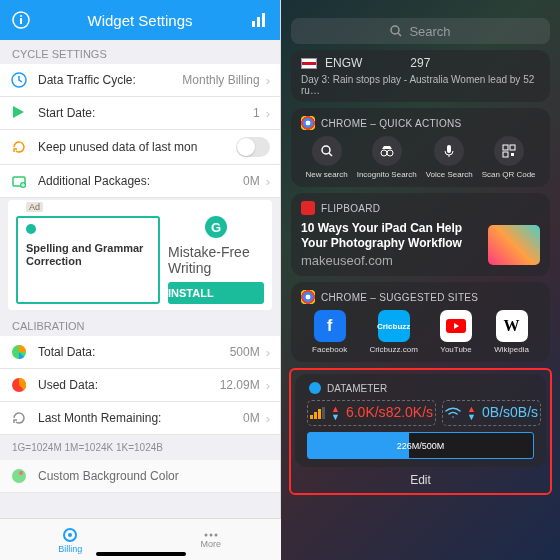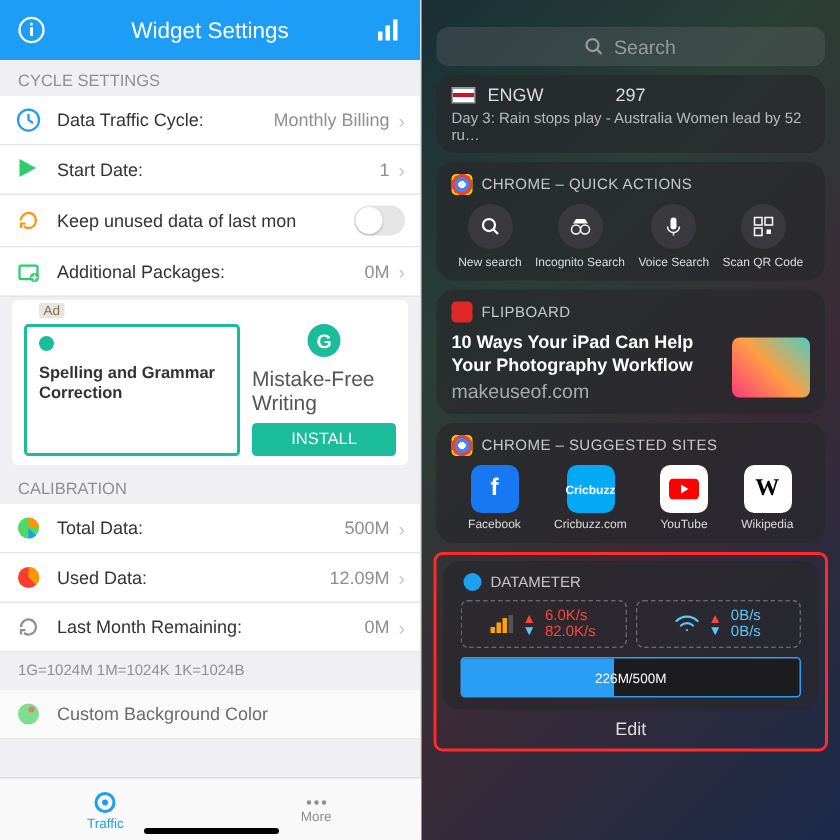--- a/index.html
+++ b/index.html
@@ -19,21 +19,21 @@
 .footnote{font-size:10px;color:#8e8e93;padding:6px 12px;line-height:1.3}
 .adcard{background:#fff;margin:2px 8px;border-radius:4px;padding:6px 8px;position:relative}
 .adtag{position:absolute;top:2px;left:18px;font-size:9px;background:#e5e5e5;color:#8a6d3b;padding:0 3px;border-radius:2px}
 .adinner{display:flex;gap:8px;margin-top:10px}
 .adleft{flex:1;border:2px solid #1abc9c;border-radius:3px;padding:6px 8px}
 .adleft .dot{width:10px;height:10px;border-radius:50%;background:#1abc9c;display:inline-block;margin-bottom:4px}
 .adleft .t{font-size:11px;font-weight:600;color:#333;line-height:1.2}
 .adright{width:96px;display:flex;flex-direction:column;align-items:center;gap:6px}
 .adright .g{width:22px;height:22px;border-radius:50%;background:#1abc9c;color:#fff;display:flex;align-items:center;justify-content:center;font-weight:700;font-size:13px}
 .adright .mt{font-size:14px;color:#555;}
-.install{background:#1abc9c;color:#fff;font-size:11px;font-weight:400;padding:5px 0;width:100%;text-align:center;border-radius:3px}
+.install{background:#1abc9c;color:#fff;font-size:11px;font-weight:700;padding:5px 0;width:100%;border-radius:3px}
 .toggle{width:34px;height:20px;background:#e5e5e5;border-radius:10px;position:relative}
 .toggle:after{content:"";position:absolute;left:1px;top:1px;width:18px;height:18px;background:#fff;border-radius:50%;box-shadow:0 1px 2px rgba(0,0,0,.2)}
 .tabbar{position:absolute;bottom:0;left:0;width:281px;height:42px;background:#f9f9f9;border-top:1px solid #ddd;display:flex}
 .tab{flex:1;display:flex;flex-direction:column;align-items:center;justify-content:center;font-size:9px;color:#8e8e93}
 .tab.active{color:#1e9df7}
 .home-ind{position:absolute;bottom:4px;left:50%;transform:translateX(-50%);width:90px;height:4px;background:#000;border-radius:2px}
 
 .search{background:rgba(120,120,128,.25);border-radius:8px;height:26px;display:flex;align-items:center;justify-content:center;color:#9a9a9e;font-size:13px;gap:6px;margin:2px 4px 6px}
 .widget{background:rgba(40,40,44,.7);border-radius:12px;padding:8px 10px;margin:0 4px 6px;color:#fff}
 .whead{display:flex;align-items:center;gap:6px;font-size:10px;color:#c8c8cc;letter-spacing:.3px;margin-bottom:6px}
@@ -50,21 +50,21 @@
 .sites{display:flex;justify-content:space-around;margin-top:4px}
 .sitem{display:flex;flex-direction:column;align-items:center;gap:3px;font-size:8px;color:#ddd}
 .sicon{width:32px;height:32px;border-radius:7px;display:flex;align-items:center;justify-content:center;font-weight:700;color:#fff;font-size:16px}
 .redbox{border:2px solid #ff2a2a;border-radius:6px;padding:4px;margin:0 2px}
 .dmhead{display:flex;align-items:center;gap:6px;font-size:10px;color:#c8c8cc;padding:2px 6px 6px}
 .dmcircle{width:12px;height:12px;border-radius:50%;background:#1ea1f2}
 .dmstats{display:flex;gap:6px;padding:0 4px}
 .dmcell{flex:1;border:1px dashed rgba(255,255,255,.3);border-radius:5px;display:flex;align-items:center;justify-content:center;gap:6px;padding:4px 2px;font-size:9px}
 .bars{display:flex;align-items:flex-end;gap:1px;height:12px}
 .bars span{width:3px;background:#ff9f0a}
-.ud{display:flex;flex-direction:column;font-size:10px;line-height:1.1}
+.ud{display:flex;flex-direction:row;font-size:14px;line-height:1.1}
 .ud .u{color:#ff453a}.ud .d{color:#5ac8fa}
 .arrows{font-size:9px;line-height:.9}
 .dmbar{margin:6px 4px 2px;height:27px;border:1px solid #2a9df4;border-radius:3px;background:linear-gradient(90deg,#2a9df4 45%,#1c1c1e 45%);display:flex;align-items:center;justify-content:center;font-size:9px;color:#fff}
 .editbtn{text-align:center;color:#ddd;font-size:12px;padding:6px 0 2px}
 </style>
 </head>
 <body>
 
 <div class="panel left">
   <div class="navbar">
@@ -175,21 +175,21 @@
         </svg></span>
     <span class="label">Custom Background Color</span>
   </div>
 
   <div class="tabbar">
     <div class="tab active">
       <svg width="18" height="18" viewBox="0 0 18 18">
           <circle cx="9" cy="9" r="6" fill="none" stroke="#1e9df7" stroke-width="2"></circle>
           <circle cx="9" cy="9" r="2" fill="#1e9df7"></circle>
         </svg>
-      <span>Traffic</span>
+      <span>Billing</span>
     </div>
     <div class="tab">
       <svg width="18" height="8" viewBox="0 0 18 8">
           <circle cx="4" cy="4" r="1.5" fill="#8e8e93"></circle>
           <circle cx="9" cy="4" r="1.5" fill="#8e8e93"></circle>
           <circle cx="14" cy="4" r="1.5" fill="#8e8e93"></circle>
         </svg>
       <span>More</span>
     </div>
     <span class="home-ind"></span>

